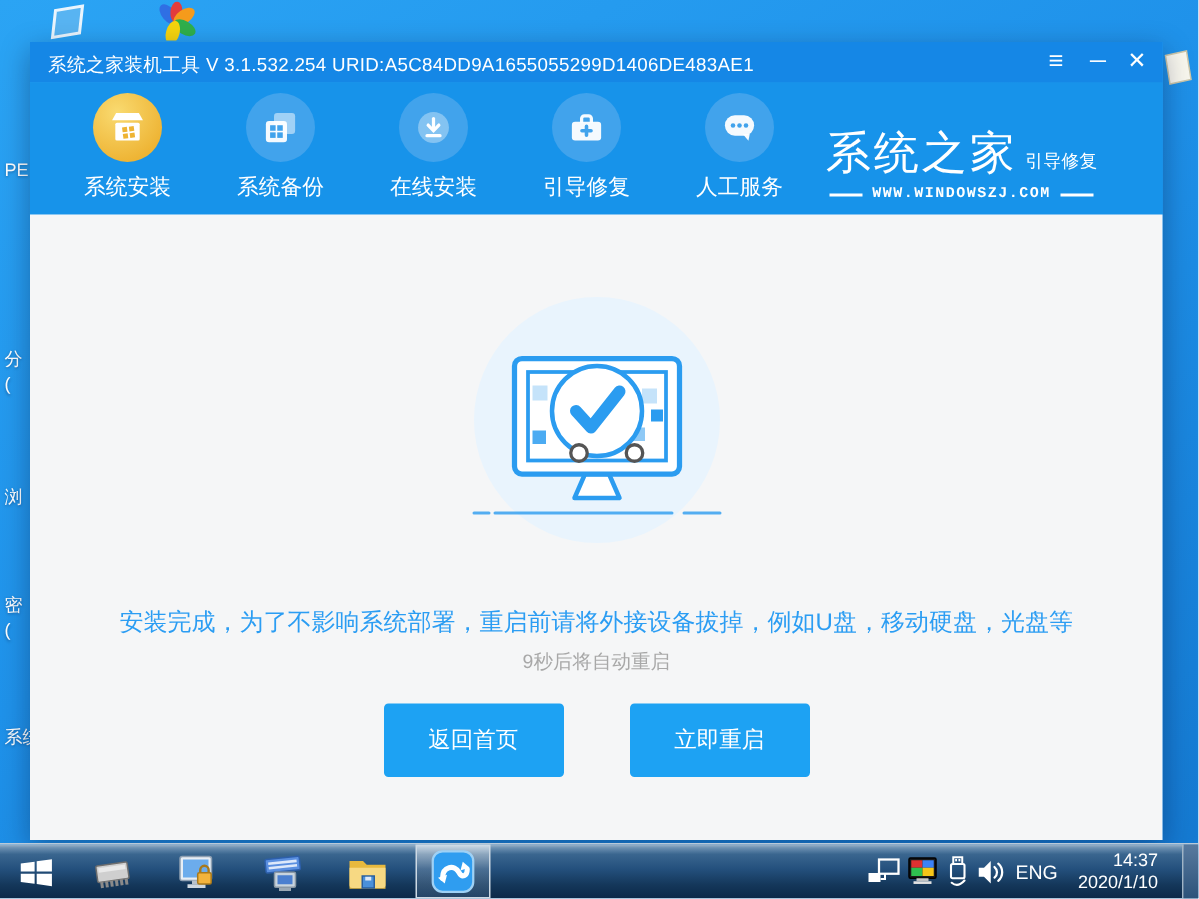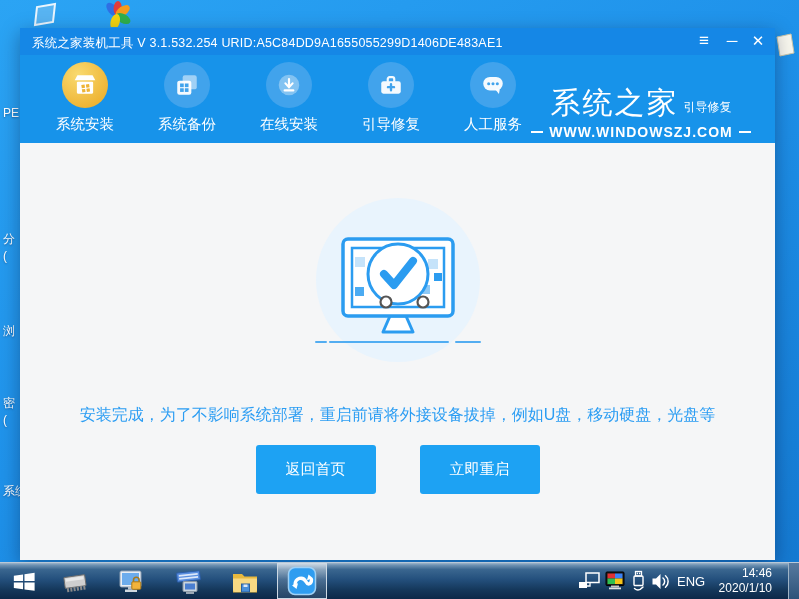--- a/index.html
+++ b/index.html
@@ -28,21 +28,21 @@
   .nav-circle { width:46px; height:46px; border-radius:50%; background:#41a3ec; margin:0 auto;
     display:flex; align-items:center; justify-content:center; }
   .nav-circle.active { background:radial-gradient(circle at 35% 28%,#f9da70,#eeb434 75%); }
   .navlabel { margin-top:7px; color:#fff; font-size:14.5px; }
 
   .brand { position:absolute; right:24px; top:33px; width:220px; color:#fff; text-align:center; }
   .brand-line1 { display:flex; align-items:flex-end; justify-content:center; gap:5px; }
   .brand-name { font-size:30px; font-weight:normal; letter-spacing:2px; line-height:1; }
   .brand-tag { font-size:12px; padding-bottom:2px; }
   .brand-url { margin-top:6px; display:flex; align-items:center; gap:6px; justify-content:center;
-    font-family:Liberation Sans, sans-serif; font-size:14px; font-weight:bold; letter-spacing:1px; }
+    font-family:Liberation Mono, monospace; font-size:10px; font-weight:bold; letter-spacing:1px; }
   .brand-url::before,.brand-url::after { content:""; width:22px; height:2px; background:#fff; }
 
   .content { position:absolute; left:0; top:115px; right:0; bottom:0; background:#f5f6f7; text-align:center; }
   .illu { display:block; margin:52px auto 0; }
   .message { margin-top:40px; color:#2b9df3; font-size:16px; }
   .countdown { margin-top:6px; color:#a8a8a8; font-size:13px; }
   .btnrow { margin-top:19px; display:flex; justify-content:center; gap:44px; }
   .btn { width:120px; height:49px; background:#1da2f3; color:#fff; font-size:15px;
     border:none; border-radius:3px; cursor:pointer; font-family:inherit; }
 
@@ -195,20 +195,21 @@
         <rect x="140" y="64" width="10" height="10" fill="#c5e3fa"></rect>
         <rect x="146" y="78" width="8" height="8" fill="#2b9cf0"></rect>
         <rect x="133" y="90" width="9" height="9" fill="#8ec9f6"></rect>
         <circle cx="110" cy="79" r="30" fill="#fff" stroke="#2b9cf0" stroke-width="3"></circle>
         <path d="M96 79 l10 11 l19 -24" stroke="#2b9cf0" stroke-width="8" fill="none" stroke-linecap="round" stroke-linejoin="round"></path>
         <circle cx="98" cy="107" r="5.5" fill="#fff" stroke="#555" stroke-width="2.2"></circle>
         <circle cx="135" cy="107" r="5.5" fill="#fff" stroke="#555" stroke-width="2.2"></circle>
       </svg>
 
       <div class="message">安装完成，为了不影响系统部署，重启前请将外接设备拔掉，例如U盘，移动硬盘，光盘等</div>
+      <div class="countdown">9秒后将自动重启</div>
 
       <div class="btnrow">
         <button class="btn">返回首页</button>
         <button class="btn">立即重启</button>
       </div>
     </div>
   </div>
 
   <div class="taskbar">
 
@@ -292,19 +293,19 @@
     </svg>
 
     <svg class="tb" style="left:651px;top:10px" width="19" height="17" viewBox="0 0 19 17">
       <path d="M1.5 5.5 h3.5 l4.5 -4.5 v15 l-4.5 -4.5 h-3.5 z" fill="#fff"></path>
       <path d="M12 5 a4.5 4.5 0 0 1 0 7 M14.5 2.8 a7.5 7.5 0 0 1 0 11.4" stroke="#fff" stroke-width="1.5" fill="none" stroke-linecap="round"></path>
     </svg>
 
     <div class="tray-text" style="left:677px;top:11px">ENG</div>
 
     <div class="clock">
-      <div>14:46</div>
+      <div>14:37</div>
       <div>2020/1/10</div>
     </div>
 
     <div class="showdesk"></div>
   </div>
 </div>
 
 </body></html>

